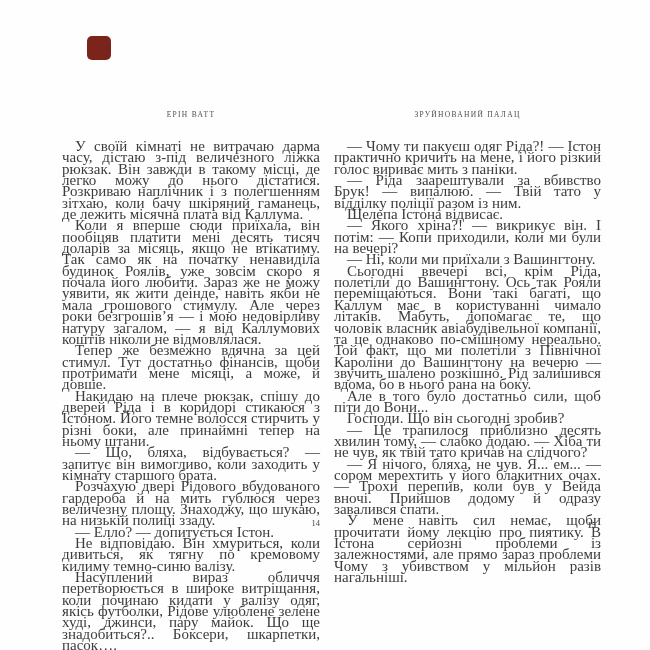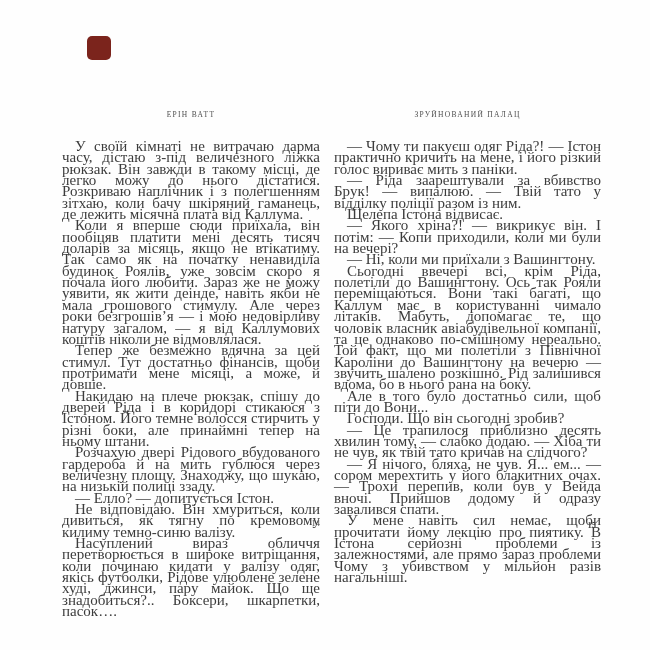--- a/index.html
+++ b/index.html
@@ -59,20 +59,21 @@
 
   <div class="bookmark" style="background: rgb(123, 36, 28);"></div>
 
   <div class="page page-left">
     <div class="running-head">ЕРІН ВАТТ</div>
     <div class="body-text">
         <p class="para">У своїй кімнаті не витрачаю дарма часу, дістаю з-під величезного ліжка рюкзак. Він завжди в такому місці, де легко можу до нього дістатися. Розкриваю наплічник і з полегшенням зітхаю, коли бачу шкіряний гаманець, де лежить місячна плата від Каллума.</p>
         <p class="para">Коли я вперше сюди приїхала, він пообіцяв платити мені десять тисяч доларів за місяць, якщо не втікатиму. Так само як на початку ненавиділа будинок Роялів, уже зовсім скоро я почала його любити. Зараз же не можу уявити, як жити деінде, навіть якби не мала грошового стимулу. Але через роки безгрошів’я — і мою недовірливу натуру загалом, — я від Каллумових коштів ніколи не відмовлялася.</p>
         <p class="para">Тепер же безмежно вдячна за цей стимул. Тут достатньо фінансів, щоби протримати мене місяці, а може, й довше.</p>
         <p class="para">Накидаю на плече рюкзак, спішу до дверей Ріда і в коридорі стикаюся з Істоном. Його темне волосся стирчить у різні боки, але принаймні тепер на ньому штани.</p>
+        <p class="para">— Що, бляха, відбувається? — запитує він вимогливо, коли заходить у кімнату старшого брата.</p>
         <p class="para">Розчахую двері Рідового вбудованого гардероба й на мить гублюся через величезну площу. Знаходжу, що шукаю, на низькій полиці ззаду.</p>
         <p class="para">— Елло? — допитується Істон.</p>
         <p class="para">Не відповідаю. Він хмуриться, коли дивиться, як тягну по кремовому килиму темно-синю валізу.</p>
         <p class="para">Насуплений вираз обличчя перетворюється в широке витріщання, коли починаю кидати у валізу одяг, якісь футболки, Рідове улюблене зелене худі, джинси, пару майок. Що ще знадобиться?.. Боксери, шкарпетки, пасок….</p>
       </div>
   </div>
 
   <div class="page page-right">
     <div class="running-head">ЗРУЙНОВАНИЙ ПАЛАЦ</div>
     <div class="body-text">

